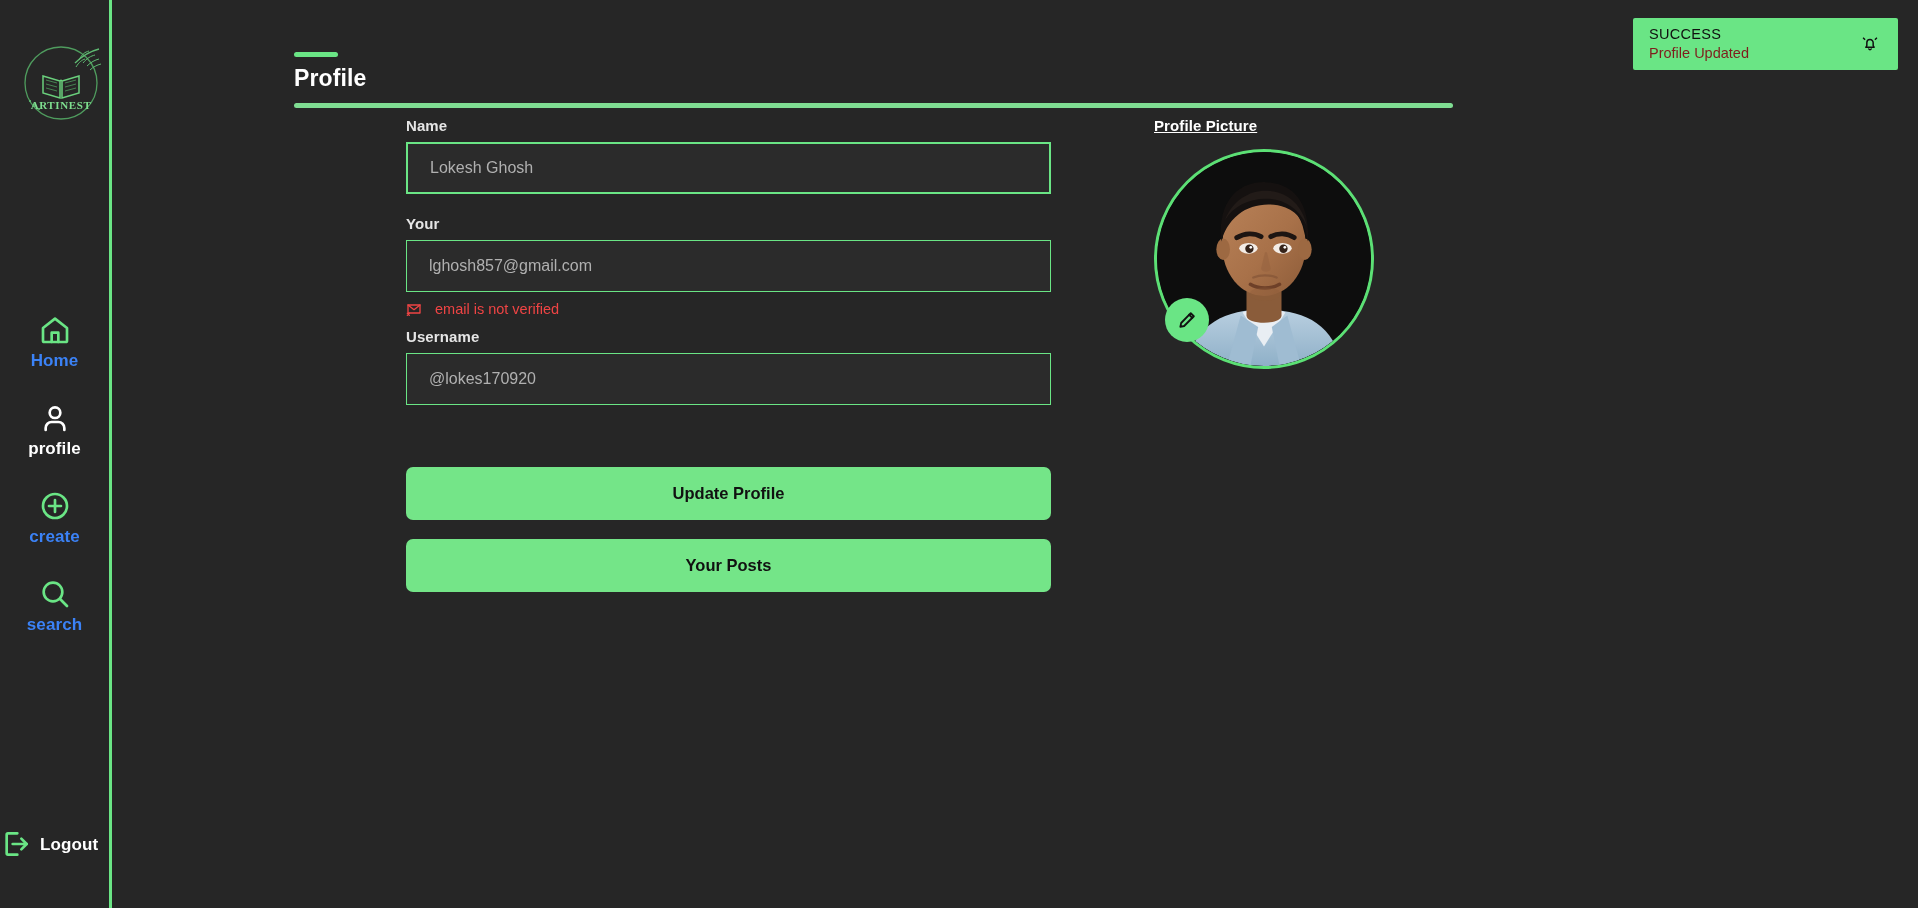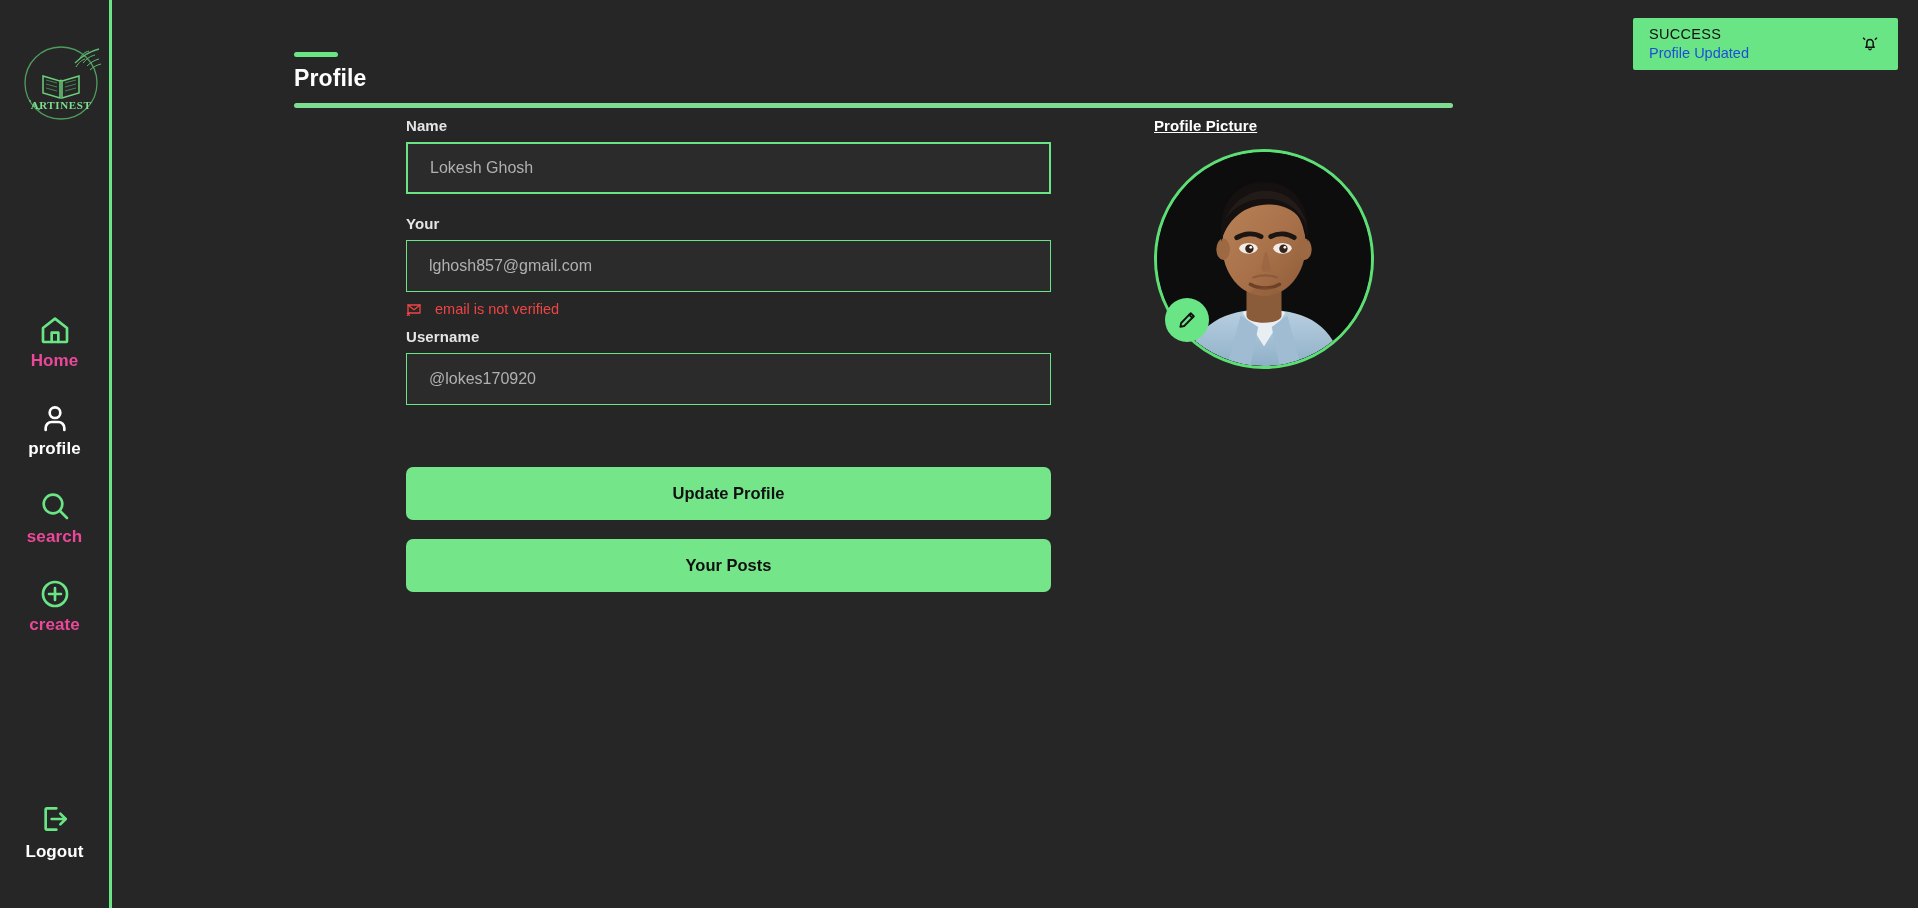--- a/index.html
+++ b/index.html
@@ -30,26 +30,26 @@
   .nav-item{
     width:100%; height:88px;
     display:flex; flex-direction:column; align-items:center; justify-content:center;
     gap:6px; cursor:pointer; user-select:none;
   }
   .nav-icon{ width:32px; height:32px; display:block; }
   .nav-label{
     font-size:17px; font-weight:700; line-height:1;
     letter-spacing:.1px;
   }
-  .nav-item.accent .nav-label{ color:#ec4899; }
+  .nav-item.accent .nav-label{ color:#3b82f6; }
   .nav-item.active .nav-label{ color:#ffffff; }
 
   .logout-item{
     position:absolute; left:0; bottom:48px; width:100%;
-    display:flex; flex-direction:column; align-items:center; gap:8px;
+    display:flex; flex-direction:row; align-items:center; gap:8px;
     cursor:pointer;
   }
   .logout-item .nav-label{ color:#ffffff; }
 
   
   .main{
     position:absolute; left:112px; top:0;
     width:1806px; height:908px;
   }
 
@@ -145,21 +145,21 @@
     display:flex; align-items:center;
     padding:0 18px 0 16px;
     gap:10px;
   }
   .toast-texts{ flex:1; display:flex; flex-direction:column; gap:3px; }
   .toast-title{
     color:#101010; font-size:14.5px; font-weight:400; line-height:1.1;
     letter-spacing:.3px;
   }
   .toast-msg{
-    color:#1d4ed8; font-size:14.5px; font-weight:400; line-height:1.1;
+    color:#7f1d1d; font-size:14.5px; font-weight:400; line-height:1.1;
   }
   .toast-bell{ width:20px; height:20px; display:block; }
 </style>
 </head>
 <body>
 
 <div class="sidebar">
 
   <div class="logo-wrap">
     <svg class="logo-svg" viewBox="0 0 96 96">
@@ -199,32 +199,32 @@
     <div class="nav-item active">
       <svg class="nav-icon" viewBox="0 0 24 24" fill="none" stroke="#ffffff" stroke-width="2" stroke-linecap="round" stroke-linejoin="round">
         <circle cx="12" cy="8" r="4"></circle>
         <path d="M5 21 v-1.5 A4.5 4.5 0 0 1 9.5 15 h5 A4.5 4.5 0 0 1 19 19.5 V21"></path>
       </svg>
       <span class="nav-label">profile</span>
     </div>
 
     <div class="nav-item accent">
       <svg class="nav-icon" viewBox="0 0 24 24" fill="none" stroke="#6ae585" stroke-width="2" stroke-linecap="round" stroke-linejoin="round">
+        <circle cx="12" cy="12" r="9"></circle>
+        <path d="M12 7.5 V16.5 M7.5 12 H16.5"></path>
+      </svg>
+      <span class="nav-label">create</span>
+    </div>
+
+    <div class="nav-item accent">
+      <svg class="nav-icon" viewBox="0 0 24 24" fill="none" stroke="#6ae585" stroke-width="2" stroke-linecap="round" stroke-linejoin="round">
         <circle cx="10.5" cy="10.5" r="7"></circle>
         <path d="M15.6 15.6 L21 21"></path>
       </svg>
       <span class="nav-label">search</span>
-    </div>
-
-    <div class="nav-item accent">
-      <svg class="nav-icon" viewBox="0 0 24 24" fill="none" stroke="#6ae585" stroke-width="2" stroke-linecap="round" stroke-linejoin="round">
-        <circle cx="12" cy="12" r="9"></circle>
-        <path d="M12 7.5 V16.5 M7.5 12 H16.5"></path>
-      </svg>
-      <span class="nav-label">create</span>
     </div>
   </div>
 
   <div class="logout-item">
     <svg class="nav-icon" viewBox="0 0 24 24" fill="none" stroke="#6ae585" stroke-width="2" stroke-linecap="round" stroke-linejoin="round">
       <path d="M13 4 H6 a1 1 0 0 0 -1 1 v14 a1 1 0 0 0 1 1 h7"></path>
       <path d="M16 8 l4 4 l-4 4"></path>
       <path d="M9.5 12 H20"></path>
     </svg>
     <span class="nav-label">Logout</span>

